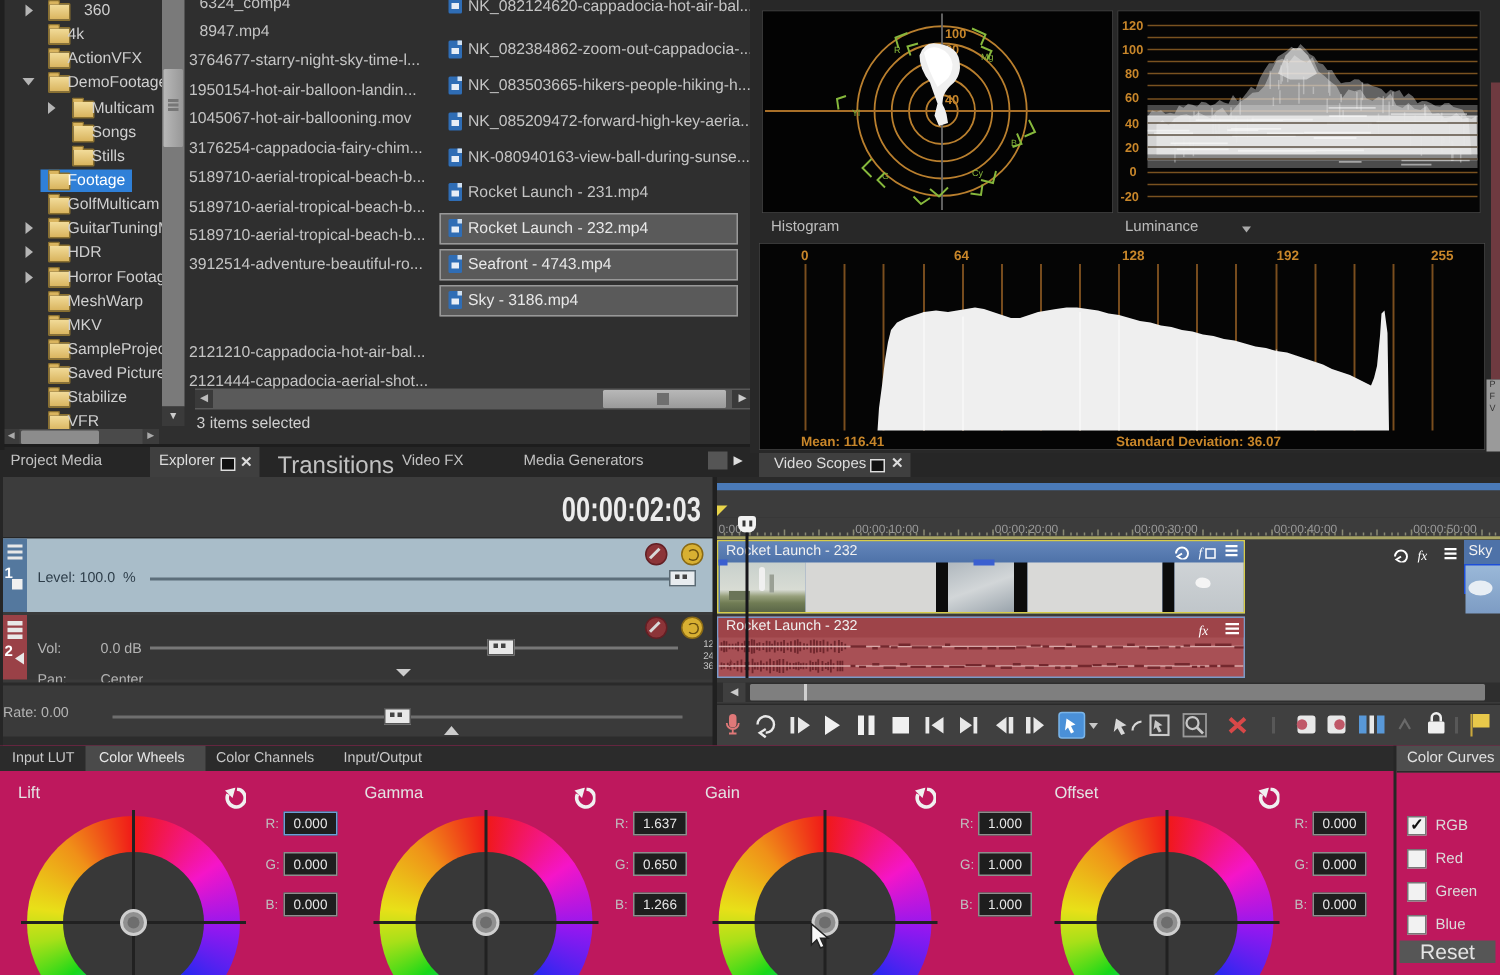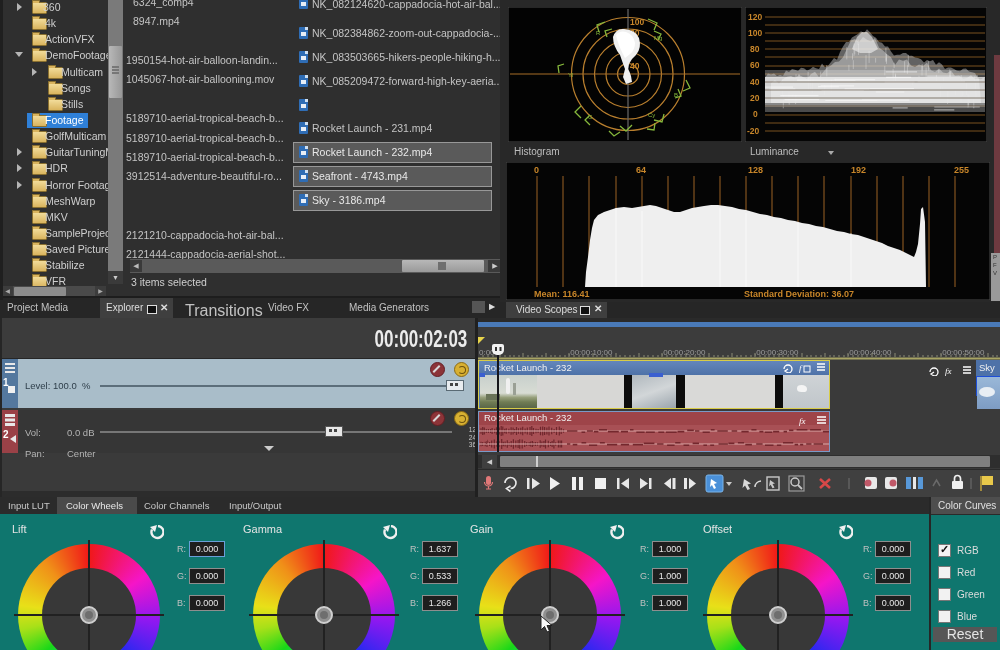--- a/index.html
+++ b/index.html
@@ -34,21 +34,21 @@
 </style>
 </head>
 <body>
 <div id="root">
 
   <div class="abs" id="browser" style="left:0;top:0;width:500px;height:300px;background:#2f2f2f;"></div>
   <div class="abs" id="tree" style="left:0;top:0;width:126px;height:300px;background:#2f2f2f;overflow:hidden;">
     <div class="abs" style="left:0;top:0;width:3px;height:300px;background:#1f1f1f;z-index:4;"></div>
     <div class="tarr arr-r" style="left:17px;top:3px;"></div>
     <div class="fold" style="left:32px;top:2px;"></div>
-      <div class="trow" style="left:43px;top:-1px;">360</div>
+      <div class="trow" style="left:56px;top:-1px;">360</div>
     <div class="fold" style="left:32px;top:18px;"></div>
       <div class="trow" style="left:45px;top:15px;">4k</div>
     <div class="fold" style="left:32px;top:34px;"></div>
       <div class="trow" style="left:45px;top:31px;">ActionVFX</div>
     <div class="tarr arr-d" style="left:15px;top:52px;"></div>
     <div class="fold" style="left:32px;top:50px;"></div>
       <div class="trow" style="left:45px;top:47px;">DemoFootage</div>
     <div class="tarr arr-r" style="left:32px;top:68px;"></div>
     <div class="fold" style="left:48px;top:67px;"></div>
       <div class="trow" style="left:61px;top:64px;">Multicam</div>
@@ -92,40 +92,43 @@
 
     <div class="abs" style="left:2px;top:286px;width:104px;height:11px;background:#4a4a4a;">
       <div class="abs" style="left:0;top:0;width:11px;height:11px;background:#3c3c3c;color:#aaa;font-size:6px;text-align:center;line-height:11px;">◀</div>
       <div class="abs" style="left:12px;top:1px;width:52px;height:9px;background:#8c8c8c;border-radius:1px;"></div>
       <div class="abs" style="right:0;top:0;width:11px;height:11px;background:#3c3c3c;color:#aaa;font-size:6px;text-align:center;line-height:11px;">▶</div>
     </div>
   </div>
   <div class="abs" id="filelist" style="left:126px;top:0;width:374px;height:300px;background:#2f2f2f;overflow:hidden;">
     <div class="lrow" style="left:7px;top:-7px;">6324_comp4</div>
     <div class="lrow" style="left:7px;top:12px;">8947.mp4</div>
+    <div class="lrow" style="left:0px;top:31px;">3764677-starry-night-sky-time-l...</div>
     <div class="lrow" style="left:0px;top:51px;text-align:right;">1950154-hot-air-balloon-landin...</div>
     <div class="lrow" style="left:0px;top:70px;">1045067-hot-air-ballooning.mov</div>
+    <div class="lrow" style="left:0px;top:90px;">3176254-cappadocia-fairy-chim...</div>
     <div class="lrow" style="left:0px;top:109px;">5189710-aerial-tropical-beach-b...</div>
     <div class="lrow" style="left:0px;top:129px;">5189710-aerial-tropical-beach-b...</div>
     <div class="lrow" style="left:0px;top:148px;">5189710-aerial-tropical-beach-b...</div>
     <div class="lrow" style="left:0px;top:167px;">3912514-adventure-beautiful-ro...</div>
     <div class="lrow" style="left:0px;top:226px;">2121210-cappadocia-hot-air-bal...</div>
     <div class="lrow" style="left:0px;top:245px;">2121444-cappadocia-aerial-shot...</div>
     <div class="abs" style="left:167px;top:142px;width:197px;height:19px;background:#5a5a5a;border:1px solid #989898;"></div>
     <div class="abs" style="left:167px;top:166px;width:197px;height:19px;background:#5a5a5a;border:1px solid #989898;"></div>
     <div class="abs" style="left:167px;top:190px;width:197px;height:19px;background:#5a5a5a;border:1px solid #989898;"></div>
     <div class="ficon" style="left:173px;top:-3px;"></div>
       <div class="lrow" style="left:186px;top:-5px;">NK_082124620-cappadocia-hot-air-bal...</div>
     <div class="ficon" style="left:173px;top:27px;"></div>
       <div class="lrow" style="left:186px;top:24px;">NK_082384862-zoom-out-cappadocia-...</div>
     <div class="ficon" style="left:173px;top:51px;"></div>
       <div class="lrow" style="left:186px;top:48px;">NK_083503665-hikers-people-hiking-h...</div>
     <div class="ficon" style="left:173px;top:75px;"></div>
       <div class="lrow" style="left:186px;top:72px;">NK_085209472-forward-high-key-aeria...</div>
     <div class="ficon" style="left:173px;top:99px;"></div>
+      <div class="lrow" style="left:186px;top:96px;">NK-080940163-view-ball-during-sunse...</div>
     <div class="ficon" style="left:173px;top:122px;"></div>
       <div class="lrow" style="left:186px;top:119px;">Rocket Launch - 231.mp4</div>
     <div class="ficon" style="left:173px;top:146px;"></div>
       <div class="lrow" style="left:186px;top:143px;color:#e8e8e8;">Rocket Launch - 232.mp4</div>
     <div class="ficon" style="left:173px;top:170px;"></div>
       <div class="lrow" style="left:186px;top:167px;color:#e8e8e8;">Seafront - 4743.mp4</div>
     <div class="ficon" style="left:173px;top:194px;"></div>
       <div class="lrow" style="left:186px;top:191px;color:#e8e8e8;">Sky - 3186.mp4</div>
     <div class="abs" style="left:4px;top:259px;width:372px;height:14px;background:#5a5a5a;">
       <div class="abs" style="left:0;top:1px;width:12px;height:12px;background:#3a3a3a;color:#bbb;font-size:7px;text-align:center;line-height:12px;">◀</div>
@@ -336,20 +339,28 @@
       <div class="abs" style="left:262px;top:36px;width:0;height:0;border-top:5px solid #ccc;border-left:5px solid transparent;border-right:5px solid transparent;"></div>
       <div class="abs" style="left:428px;top:1px;width:13px;height:13px;background:#8c3438;border-radius:50%;border:1px solid #631f24;">
           <div style="position:absolute;left:1px;top:5px;width:9px;height:2px;background:#d8d8d8;transform:rotate(-45deg);"></div>
         </div>
       <div class="abs" style="left:452px;top:1px;width:13px;height:13px;background:#d8b032;border-radius:50%;border:1px solid #8a6a14;">
           <div style="position:absolute;left:3px;top:3px;width:6px;height:6px;border-radius:50%;border:1.5px solid #6a5010;border-left-color:transparent;"></div>
         </div>
       <div class="abs" style="left:458px;top:16px;font-size:6.5px;color:#c8c8c8;line-height:7.5px;text-align:right;width:16px;">12<br>24<br>36</div>
     </div>
 
+    <div class="abs" style="left:0;top:137px;width:478px;height:36px;background:#3a3a3a;border-top:2px solid #2a2a2a;">
+      <div class="abs" style="left:2px;top:13px;font-size:9.5px;color:#b4b4b4;">Rate: 0.00</div>
+      <div class="abs" style="left:75px;top:20px;width:380px;height:2px;background:#6e6e6e;"></div>
+      <div class="abs" style="left:256px;top:15px;width:16px;height:9px;background:#e8e8e8;border:1px solid #555;">
+          <div style="position:absolute;left:3px;top:2px;width:3px;height:3px;background:#444;box-shadow:5px 0 #444;"></div>
+        </div>
+      <div class="abs" style="left:296px;top:27px;width:0;height:0;border-bottom:6px solid #ccc;border-left:5.5px solid transparent;border-right:5.5px solid transparent;"></div>
+    </div>
     <div class="abs" style="left:0;top:173px;width:478px;height:6px;background:#2c2c2c;"></div>
   </div>
   <div class="abs" style="left:475px;top:318px;width:3px;height:179px;background:#202020;"></div>
   <div class="abs" id="timeline" style="left:478px;top:318px;width:522px;height:179px;background:#3a3a3a;overflow:hidden;">
     <div class="abs" style="left:0;top:0;width:522px;height:4px;background:#2a2a2a;"></div>
     <div class="abs" style="left:0;top:4px;width:522px;height:5px;background:#4a7ab8;"></div>
     <div class="abs" style="left:0;top:9px;width:522px;height:18px;background:#3c3c3c;border-bottom:1px solid #2e2e2e;"></div>
     <div class="abs" style="left:-2px;top:19px;width:0;height:0;border-left:9px solid #e8d44a;border-bottom:9px solid transparent;"></div>
 
     <div class="abs" style="left:0;top:27px;width:522px;height:15px;background:#3c3c3c;">
@@ -501,21 +512,21 @@
         <path d="M455 16 l3.5 -6 l3.5 6" stroke="#6a6a6a" stroke-width="1.5" fill="none"></path>
         <rect x="474" y="11" width="11" height="8" rx="1" fill="#f0f0f0"></rect>
         <path d="M476.5 11 v-2.5 a3 3 0 0 1 6 0 v2.5" stroke="#f0f0f0" stroke-width="1.7" fill="none"></path>
         <path d="M493 8 v11" stroke="#585858" stroke-width="2"></path>
         <path d="M503 6 v15" stroke="#caa83c" stroke-width="1.4"></path>
         <path d="M504 6 h11 v9 h-11 z" fill="#e8c84a"></path>
       </svg>
     </div>
   </div>
 
-  <div class="abs" id="colorpanel" style="left:0;top:497px;width:1000px;height:153px;background:#0f766e;overflow:hidden;">
+  <div class="abs" id="colorpanel" style="left:0;top:497px;width:1000px;height:153px;background:#be185d;overflow:hidden;">
 
     <div class="abs" style="left:0;top:0;width:1000px;height:17px;background:#2b2b2b;"></div>
     <div class="abs" style="left:57px;top:0;width:80px;height:17px;background:#4a4a4a;"></div>
     <div class="abs txt" style="left:8px;top:3px;font-size:9.5px;color:#c8c8c8;">Input LUT</div>
     <div class="abs txt" style="left:66px;top:3px;font-size:9.5px;color:#e8e8e8;">Color Wheels</div>
     <div class="abs txt" style="left:144px;top:3px;font-size:9.5px;color:#c8c8c8;">Color Channels</div>
     <div class="abs txt" style="left:229px;top:3px;font-size:9.5px;color:#c8c8c8;">Input/Output</div>
 
     <div class="wlabel" style="left:12px;top:26px;">Lift</div>
     <svg class="abs" style="left:147px;top:28px;" width="17" height="17" viewBox="0 0 17 17">
@@ -542,21 +553,21 @@
       </svg>
     <div class="wheel" style="left:253px;top:47px;">
         <div class="whole"></div>
       </div>
     <div class="wch" style="left:249px;top:117px;"></div>
     <div class="wcv" style="left:323px;top:43px;"></div>
     <div class="wpuck" style="left:315px;top:109px;"></div>
     <div class="vlab" style="left:410px;top:47px;">R:</div>
       <div class="vbox" style="left:422px;top:44px;">1.637</div>
     <div class="vlab" style="left:410px;top:74px;">G:</div>
-      <div class="vbox" style="left:422px;top:71px;">0.533</div>
+      <div class="vbox" style="left:422px;top:71px;">0.650</div>
     <div class="vlab" style="left:410px;top:101px;">B:</div>
       <div class="vbox" style="left:422px;top:98px;">1.266</div>
 
     <div class="wlabel" style="left:470px;top:26px;">Gain</div>
     <svg class="abs" style="left:607px;top:28px;" width="17" height="17" viewBox="0 0 17 17">
         <path d="M5 4.5 a6 6 0 1 0 6-3.5" fill="none" stroke="#f0f0f0" stroke-width="2.4"></path>
         <path d="M10 0 L3 2 L8 7 Z" fill="#f0f0f0"></path>
       </svg>
     <div class="wheel" style="left:479px;top:47px;">
         <div class="whole"></div>

